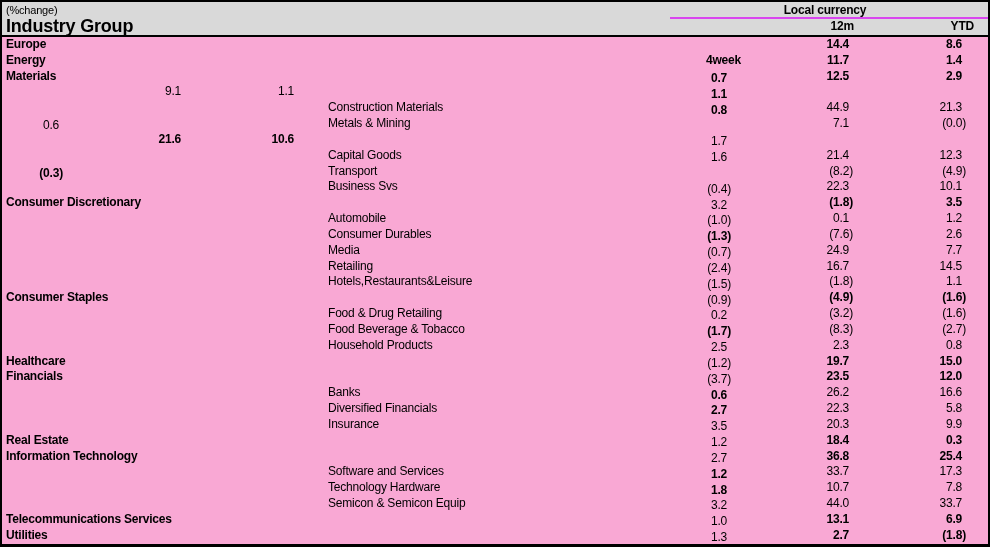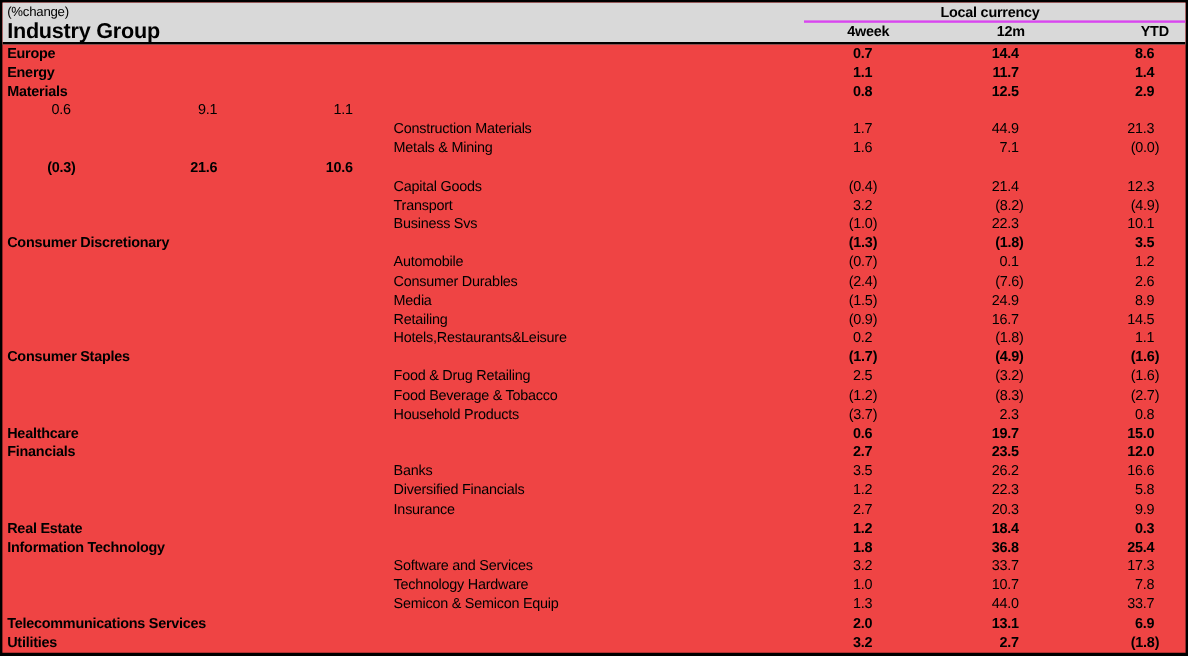--- a/index.html
+++ b/index.html
@@ -8,21 +8,21 @@
     background: #ffffff;
     font-family: "Liberation Sans", "DejaVu Sans", sans-serif;
   }
   .sheet {
     position: relative;
     width: 990px;
     height: 547px;
     box-sizing: border-box;
     border: 2px solid #000000;
     border-bottom-width: 3px;
-    background: #ef4444;
+    background: #f9a8d4;
     overflow: hidden;
     color: #000000;
     letter-spacing: -0.2px;
   }
   
   .thead {
     background: #d9d9d9;
     border-bottom: 2px solid #000000;
   }
   .hrow { display: flex; }
@@ -53,21 +53,21 @@
     font-weight: bold;
     white-space: nowrap;
   }
   .colhead {
     box-sizing: border-box;
     text-align: right;
     font-size: 12px;
     font-weight: bold;
     white-space: nowrap;
   }
-  .c1 { width: 73px;  flex: 0 0 73px;  }
+  .c1 { width: 73px;  flex: 0 0 73px; margin-top: 34px;  }
   .c2 { width: 113px; flex: 0 0 113px; }
   .c3 { width: 132px; flex: 0 0 132px; }
   .colhead.c1 { padding-right: 2px; }
   .colhead.c2 { padding-right: 2px; }
   .colhead.c3 { padding-right: 14px; }
   
   .row {
     display: flex;
     height: 15.84px;
     line-height: 15.84px;
@@ -200,21 +200,21 @@
     <div class="name">Consumer Durables</div>
     <div class="val c1"><span>(2.4)</span></div>
     <div class="val c2"><span>(7.6)</span></div>
     <div class="val c3"><span class="hang">2.6</span></div>
   </div>
 
   <div class="row lvl1">
     <div class="name">Media</div>
     <div class="val c1"><span>(1.5)</span></div>
     <div class="val c2"><span class="hang">24.9</span></div>
-    <div class="val c3"><span class="hang">8.9</span></div>
+    <div class="val c3"><span class="hang">7.7</span></div>
   </div>
 
   <div class="row lvl1">
     <div class="name">Retailing</div>
     <div class="val c1"><span>(0.9)</span></div>
     <div class="val c2"><span class="hang">16.7</span></div>
     <div class="val c3"><span class="hang">14.5</span></div>
   </div>
 
   <div class="row lvl1">

